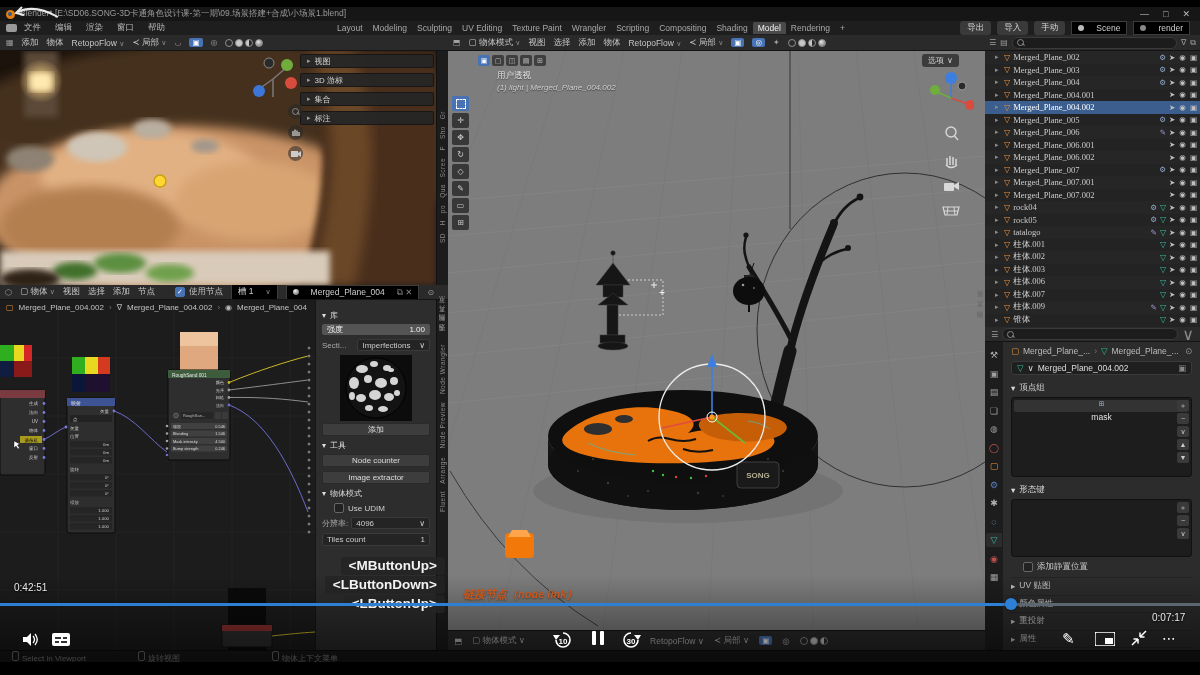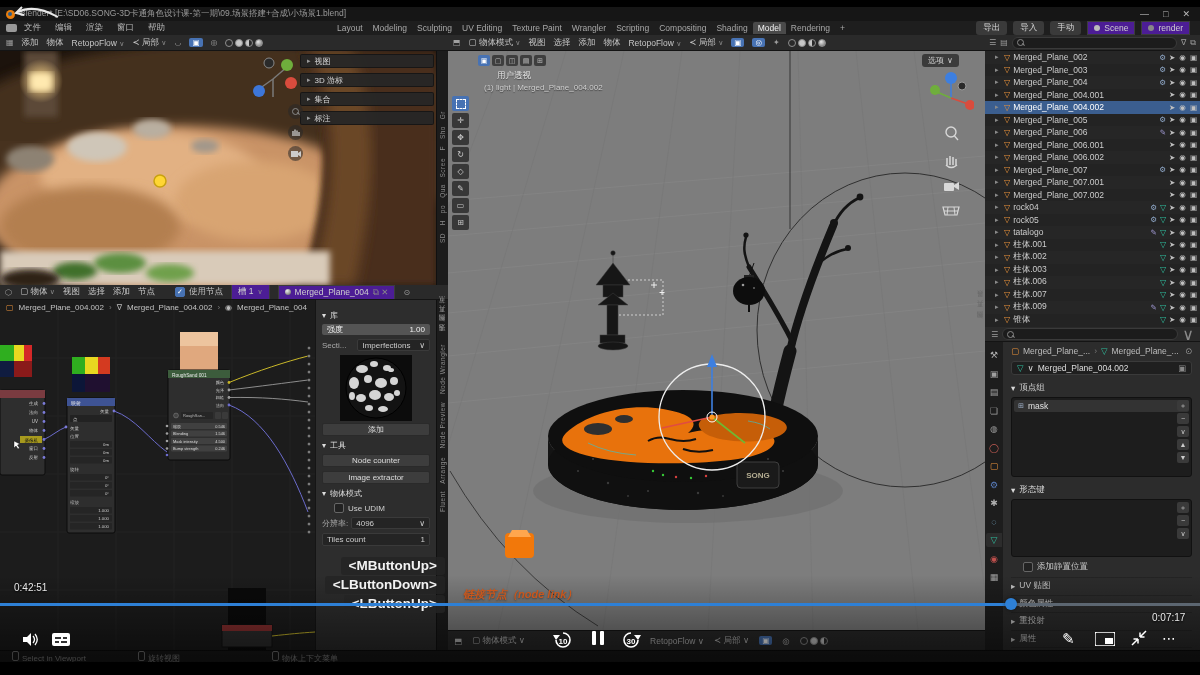--- a/index.html
+++ b/index.html
@@ -15,21 +15,21 @@
   #titlebar .logo:after{content:"";position:absolute;left:2px;top:2px;width:4px;height:4px;border-radius:50%;background:#2a5d8a;}
   #win-controls{position:absolute;right:4px;top:0;height:14px;display:flex;gap:14px;color:#bbb;font-size:9px;align-items:center;padding-right:6px;}
   #topbar{left:0;top:21px;width:1200px;height:14px;background:#1e1e1e;color:#b8b8b8;font-size:8.5px;display:flex;align-items:center;border-bottom:1px solid #111;}
   #topbar .menu{padding:0 7px;}
   #topbar .blogo{width:11px;height:8px;margin-left:6px;background:#b8b8b8;border-radius:2px;opacity:.8;}
   #workspaces{display:flex;margin-left:160px;}
   #workspaces .tab{padding:1px 5px;color:#a8a8a8;border-radius:2px 2px 0 0;white-space:nowrap;}
   #workspaces .tab.active{background:#4a4a4a;color:#f0f0f0;}
   #topbar .right{margin-left:auto;display:flex;align-items:center;gap:6px;padding-right:10px;}
   .tb-btn{background:#3a3a3a;border-radius:3px;padding:1px 7px;color:#d8d8d8;display:flex;align-items:center;gap:3px;}
-  .tb-field{background:#4c1d95;border:1px solid #3c3c3c;border-radius:0;padding:1px 6px;color:#cfcfcf;display:flex;gap:4px;align-items:center;}
+  .tb-field{background:#000000;border:1px solid #3c3c3c;border-radius:0;padding:1px 6px;color:#cfcfcf;display:flex;gap:12px;align-items:center;}
 
   
   .hdr{top:35px;height:16px;background:#2a2a2a;border-bottom:1px solid #141414;color:#c6c6c6;font-size:8.5px;display:flex;align-items:center;gap:8px;white-space:nowrap;overflow:hidden;}
   .hdr .ico{color:#9f9f9f;font-size:8px;}
   .hdr .dd{color:#8a8a8a;font-size:7px;}
   .pillblue{background:#4772b3;border-radius:2px;color:#fff;padding:0 3px;font-size:7.5px;}
   .ballset{display:flex;gap:2px;align-items:center;}
   .ball{width:8px;height:8px;border-radius:50%;border:1px solid #8e8e8e;box-sizing:border-box;}
   .ball.solid{background:#c8c8c8;}
   .ball.half{background:linear-gradient(90deg,#c8c8c8 50%,transparent 50%);}
@@ -58,57 +58,57 @@
   .chkrow{display:flex;align-items:center;gap:4px;margin:4px 0;padding-left:12px;}
   .chk{width:8px;height:8px;border:1px solid #666;border-radius:2px;background:#222;display:inline-flex;align-items:center;justify-content:center;font-size:7px;color:#fff;}
   .chk.on{background:#4772b3;border-color:#4772b3;}
 
   
   #vp-center{left:448px;top:51px;width:537px;height:579px;background:#7d7d7d;}
   #cvp-modepills{left:478px;top:55px;display:flex;gap:2px;}
   .pill{width:12px;height:11px;background:#2e2e2ecc;border-radius:2px;display:flex;align-items:center;justify-content:center;color:#bbb;font-size:7px;}
   .pill.active{background:#4772b3;color:#fff;}
   #cvp-view-label{left:497px;top:70px;color:#e8e8e8;font-size:8.5px;text-shadow:0 1px 1px rgba(0,0,0,.5);}
-  #cvp-info-label{left:484px;top:83px;color:#d0d0d0;font-size:8px;text-shadow:0 1px 1px rgba(0,0,0,.5);}
+  #cvp-info-label{left:497px;top:83px;color:#d0d0d0;font-size:8px;text-shadow:0 1px 1px rgba(0,0,0,.5);font-style:italic;}
   #cvp-toolbar{left:452px;top:96px;display:flex;flex-direction:column;gap:2px;}
   .tool{width:17px;height:15px;background:#2c2c2cd9;border-radius:2px;display:flex;align-items:center;justify-content:center;color:#c9c9c9;font-size:8px;}
   .tool.active{background:#4772b3;color:#fff;}
   #cvp-options{left:922px;top:54px;background:#2a2a2acc;border-radius:3px;color:#d0d0d0;font-size:8px;padding:1px 6px;display:flex;gap:3px;align-items:center;}
   #cvp-strip{left:975px;top:51px;width:10px;height:579px;display:flex;flex-direction:column;gap:10px;align-items:center;padding-top:250px;box-sizing:border-box;}
   #cvp-bottom-hdr{left:448px;top:630px;width:537px;height:20px;background:#2a2a2a;border-top:1px solid #151515;color:#b8b8b8;font-size:8.5px;display:flex;align-items:center;gap:10px;padding-left:6px;box-sizing:border-box;white-space:nowrap;overflow:hidden;}
 
   
   #outliner-hdr{left:985px;top:35px;width:215px;height:16px;background:#2a2a2a;border-bottom:1px solid #141414;display:flex;align-items:center;gap:4px;padding:0 4px;box-sizing:border-box;}
   .search{background:#1c1c1c;border:1px solid #3a3a3a;border-radius:7px;height:10px;flex:1;display:flex;align-items:center;padding:0 4px;gap:3px;}
   .mag{width:5px;height:5px;border:1px solid #888;border-radius:50%;position:relative;flex:none;}
   .mag:after{content:"";position:absolute;left:4px;top:4px;width:3px;height:1px;background:#888;transform:rotate(45deg);}
   #outliner{left:985px;top:51px;width:215px;height:276px;background:#232323;overflow:hidden;}
   .ol-row{height:12.5px;display:flex;align-items:center;font-size:8.5px;color:#cccccc;padding:0 3px 0 10px;gap:3px;}
   .ol-row:nth-child(odd){background:#262626;}
   .ol-row.selected{background:#3b5e8f;color:#fff;}
   .ol-car{color:#8a8a8a;font-size:7px;width:6px;flex:none;}
   .ol-mesh{color:#e8913a;font-size:8px;flex:none;}
-  .ol-name{white-space:nowrap;overflow:hidden;flex:1 1 auto;}
+  .ol-name{white-space:nowrap;overflow:hidden;flex:1 1 auto;font-family:Liberation Serif, serif;}
   .bdg{font-size:7.5px;flex:none;}
   .bdg.mod{color:#8fa8c8;}
   .bdg.brush{color:#a9a1e0;}
   .bdg.mdata{color:#2fbf9f;font-size:8px;}
   .ol-icons{display:flex;gap:4px;flex:none;color:#c0c0c0;font-size:7.5px;margin-left:auto;}
 
   
   #props-search{left:985px;top:327px;width:215px;height:15px;background:#2a2a2a;border-bottom:1px solid #141414;display:flex;align-items:center;gap:4px;padding:0 6px;box-sizing:border-box;}
   #props-tabs{left:985px;top:342px;width:18px;height:308px;background:#1d1d1d;display:flex;flex-direction:column;align-items:center;gap:4.5px;padding-top:6px;box-sizing:border-box;}
   .ptab{width:16px;height:14px;display:flex;align-items:center;justify-content:center;font-size:9px;border-radius:2px 0 0 2px;}
   .ptab.active{background:#2c2c2c;}
   #props{left:1003px;top:342px;width:197px;height:308px;background:#2c2c2c;color:#c8c8c8;font-size:8.5px;padding:4px 8px;box-sizing:border-box;overflow:hidden;}
   #props .bc{display:flex;gap:4px;align-items:center;white-space:nowrap;overflow:hidden;color:#bdbdbd;}
   .namefield{background:#1f1f1f;border:1px solid #3a3a3a;border-radius:3px;height:12px;display:flex;align-items:center;gap:4px;padding:0 5px;margin-top:5px;color:#ddd;}
   .panel-h{display:flex;gap:4px;align-items:center;margin-top:7px;color:#d8d8d8;}
   .listbox{background:#1d1d1d;border:1px solid #111;border-radius:3px;margin-top:3px;position:relative;}
-  .vg-item{background:#333;margin:2px;height:12px;display:flex;align-items:center;gap:4px;padding:0 4px;color:#e0e0e0;border-radius:2px;}
+  .vg-item{background:#333;margin:2px;height:12px;display:flex;align-items:center;gap:4px;padding:0 4px;color:#e0e0e0;border-radius:2px;flex-direction:column;}
   .listbtns{position:absolute;right:-0px;top:2px;display:flex;flex-direction:column;gap:2px;right:2px;}
   .lbtn{width:12px;height:11px;background:#3a3a3a;border-radius:2px;color:#ccc;font-size:7px;display:flex;align-items:center;justify-content:center;}
   .cpanel{height:16.5px;display:flex;align-items:center;gap:4px;border-top:1px solid #242424;color:#c4c4c4;}
 
   
   #statusbar{left:0;top:650px;width:1200px;height:12px;background:#191919;border-top:1px solid #0c0c0c;display:flex;align-items:center;color:#8d8d8d;font-size:8px;}
   .mouseic{display:inline-block;width:5px;height:8px;border:1px solid #777;border-radius:2px;margin-right:3px;}
   
   #shade{left:0;top:575px;width:1200px;height:87px;background:linear-gradient(180deg,transparent,rgba(0,0,0,.55));pointer-events:none;}
   #caption{left:463px;top:587px;color:#c8571d;font-size:11px;font-weight:bold;text-shadow:0 1px 2px rgba(0,0,0,.4);font-style:italic;}

